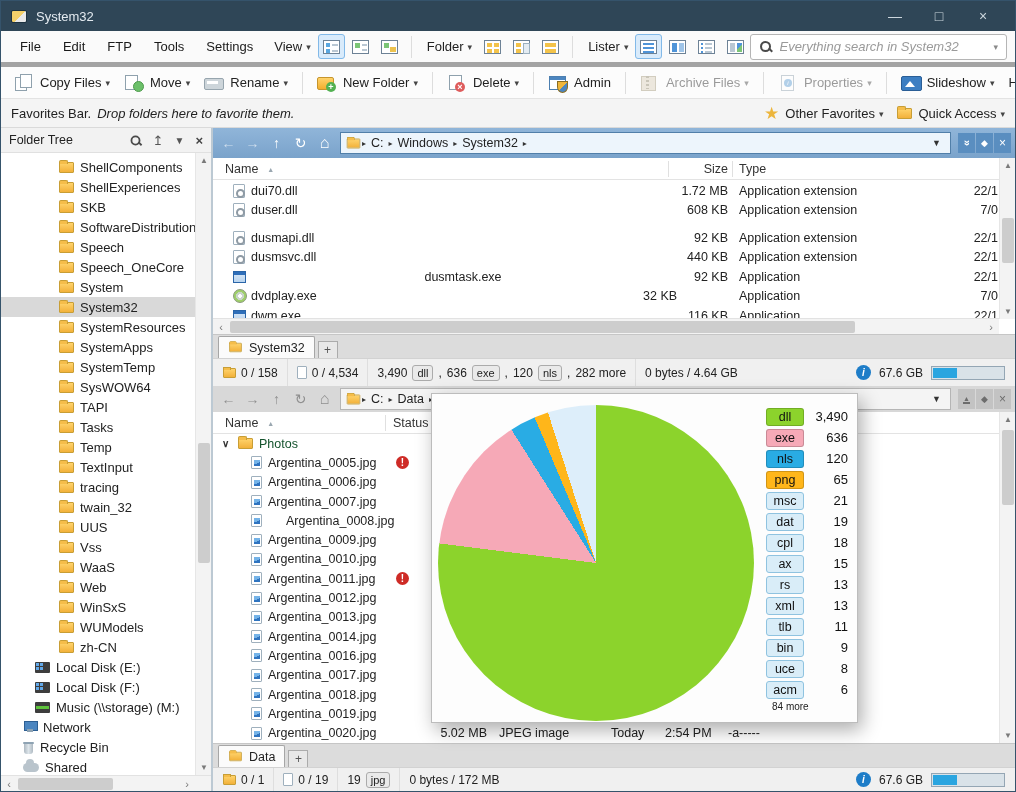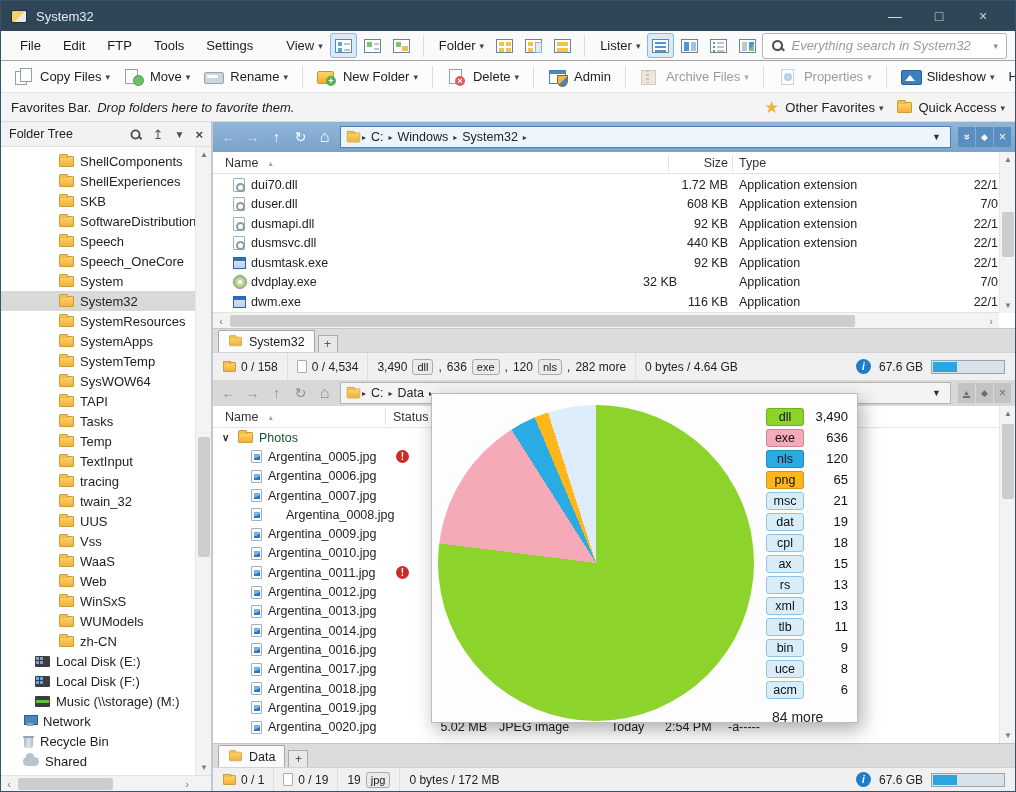--- a/index.html
+++ b/index.html
@@ -5,24 +5,24 @@
 *{margin:0;padding:0;box-sizing:border-box;font-family:"Liberation Sans",sans-serif}
 html,body{background:#9aa7b0}
 #window{position:relative;width:1016px;height:792px;background:#fff;border:1px solid #35536b;display:flex;flex-direction:column;overflow:hidden;font-size:13px;color:#222}
 
 .titlebar{height:30px;background:#2f4657;display:flex;align-items:center;padding:0 10px;color:#e3eaf0;flex:none}
 .app-icon{width:16px;height:13px;margin-right:9px;border-radius:2px;background:linear-gradient(135deg,#f4d06a 0 55%,#e9e9e9 55%);border:1px solid #1d3240}
 .title-text{font-size:13px}
 .winbtns{margin-left:auto;display:flex}
 .winbtn{width:44px;height:30px;display:flex;align-items:center;justify-content:center;color:#ccd6dd;font-size:14px}
 
-.menubar{height:30px;display:flex;align-items:center;background:#fafafa;padding:4px 8px;flex:none;border-bottom:1px solid #a3a3a3}
+.menubar{height:36px;display:flex;align-items:center;background:#fafafa;padding:4px 8px;flex:none;border-bottom:5px solid #a3a3a3}
 .menu-item{padding:5px 11px;color:#1a1a1a}
 .dd::after{content:"▾";font-size:9px;color:#444;margin-left:4px;vertical-align:1px}
-.group-label{padding:5px 6px;margin-left:16px;white-space:nowrap}
+.group-label{padding:5px 6px;margin-left:4px;white-space:nowrap}
 .icon-btn{width:27px;height:25px;border:1px solid transparent;border-radius:3px;display:flex;align-items:center;justify-content:center;margin:0 1px}
 .icon-btn.sel{background:#d9ebfb;border-color:#82b9e8}
 .mini{width:17px;height:14px;border:1px solid #6d8296;background:#fff;position:relative}
 .mini::before,.mini::after{content:"";position:absolute}
 .m-dot::before{left:2px;top:2px;width:4px;height:4px;background:#5aa7e0;box-shadow:0 6px 0 #5aa7e0}
 .m-dot::after{left:8px;top:3px;width:6px;height:2px;background:#b9c7d3;box-shadow:0 6px 0 #b9c7d3}
 .m-green::before{left:2px;top:2px;width:5px;height:5px;background:#7cc576}
 .m-green::after{left:9px;top:3px;width:5px;height:2px;background:#b9c7d3;box-shadow:0 5px 0 #b9c7d3}
 .m-duo::before{left:2px;top:2px;width:5px;height:5px;background:#7cc576}
 .m-duo::after{left:8px;top:6px;width:6px;height:5px;background:#ecc24f}
@@ -171,21 +171,21 @@
 .disk-bar{width:74px;height:14px;border:1px solid #94a6b4;background:#d9e2e8;position:relative}
 .disk-fill{position:absolute;top:1px;bottom:1px;left:1px;background:#2aa5e0}
 
 .popup{position:absolute;left:430px;top:392px;width:427px;height:330px;background:#fdfdfd;border:1px solid #bcbcbc;box-shadow:4px 7px 18px rgba(0,0,0,.32);z-index:50}
 .pie{position:absolute;left:6px;top:11px;width:316px;height:316px;border-radius:50%}
 .legend{position:absolute;left:334px;top:12px;width:82px}
 .legend-item{display:flex;align-items:center;height:21px;gap:6px}
 .lbadge{width:38px;text-align:center;border-radius:3px;font-size:12.5px;line-height:16px;border:1px solid rgba(0,0,0,.18);color:#111}
 .lbadge.light{background:#d9edf8;border-color:#8fc3e0}
 .lcount{flex:1;text-align:right;font-size:13px;color:#111}
-.legend-more{position:absolute;left:340px;top:315px;font-size:14px;color:#222}
+.legend-more{position:absolute;left:340px;top:307px;font-size:10px;color:#222}
 
 .detail{position:absolute;font-size:12.5px;color:#222;white-space:nowrap}
 </style>
 </head>
 <body>
 
 <div id="window">
 
   <div class="titlebar">
     <span class="app-icon"></span>
@@ -501,37 +501,37 @@
               <span class="cell" style="left: 526px; width: 230px;">Application extension</span>
               <span class="cell" style="right: 1px; width: 40px; text-align: right;">22/1</span>
             </div>
             <div class="frow" style="height: 19.5px;">
               <span class="fi fi-dll" style="left: 20px;"></span>
               <span class="cell" style="left: 38px; width: 400px;">duser.dll</span>
               <span class="cell" style="left: 430px; width: 85px; text-align: right;">608 KB</span>
               <span class="cell" style="left: 526px; width: 230px;">Application extension</span>
               <span class="cell" style="right: 1px; width: 40px; text-align: right;">7/0</span>
             </div>
-            <div class="frow" style="height: 19.5px;">
+            <div class="frow" style="height: 19.5px; margin-top: 8px;">
               <span class="fi fi-dll" style="left: 20px;"></span>
               <span class="cell" style="left: 38px; width: 400px;">dusmapi.dll</span>
               <span class="cell" style="left: 430px; width: 85px; text-align: right;">92 KB</span>
               <span class="cell" style="left: 526px; width: 230px;">Application extension</span>
               <span class="cell" style="right: 1px; width: 40px; text-align: right;">22/1</span>
             </div>
             <div class="frow" style="height: 19.5px;">
               <span class="fi fi-dll" style="left: 20px;"></span>
               <span class="cell" style="left: 38px; width: 400px;">dusmsvc.dll</span>
               <span class="cell" style="left: 430px; width: 85px; text-align: right;">440 KB</span>
               <span class="cell" style="left: 526px; width: 230px;">Application extension</span>
               <span class="cell" style="right: 1px; width: 40px; text-align: right;">22/1</span>
             </div>
             <div class="frow" style="height: 19.5px;">
               <span class="fi fi-exe" style="left: 20px;"></span>
-              <span class="cell" style="left: 38px; width: 400px;">dusmtask.exe</span>
+              <span class="cell" style="left: 50px; width: 400px; text-align: center;">dusmtask.exe</span>
               <span class="cell" style="left: 430px; width: 85px; text-align: right;">92 KB</span>
               <span class="cell" style="left: 526px; width: 230px;">Application</span>
               <span class="cell" style="right: 1px; width: 40px; text-align: right;">22/1</span>
             </div>
             <div class="frow" style="height: 19.5px;">
               <span class="fi fi-dvd" style="left: 20px;"></span>
               <span class="cell" style="left: 38px; width: 400px;">dvdplay.exe</span>
               <span class="cell" style="left: 430px; width: 85px; ">32 KB</span>
               <span class="cell" style="left: 526px; width: 230px;">Application</span>
               <span class="cell" style="right: 1px; width: 40px; text-align: right;">7/0</span>

